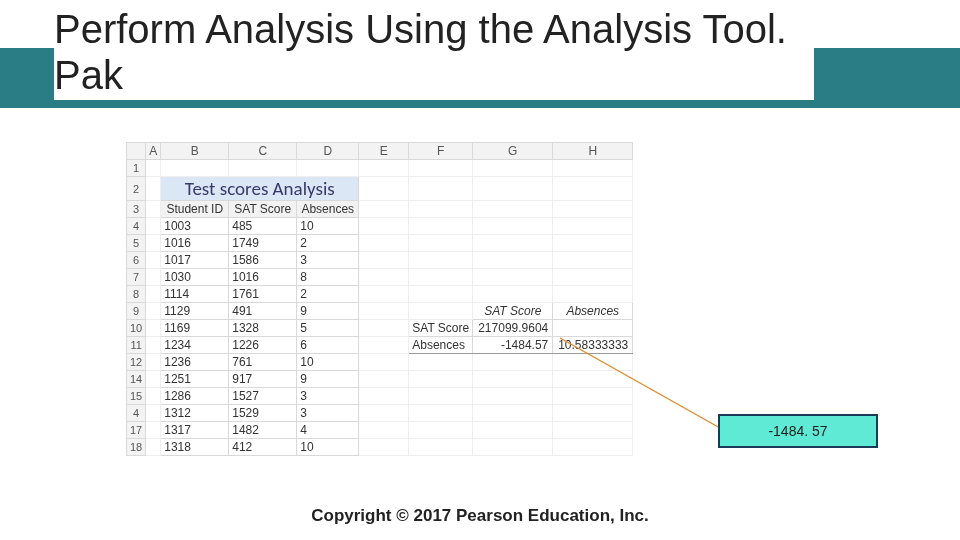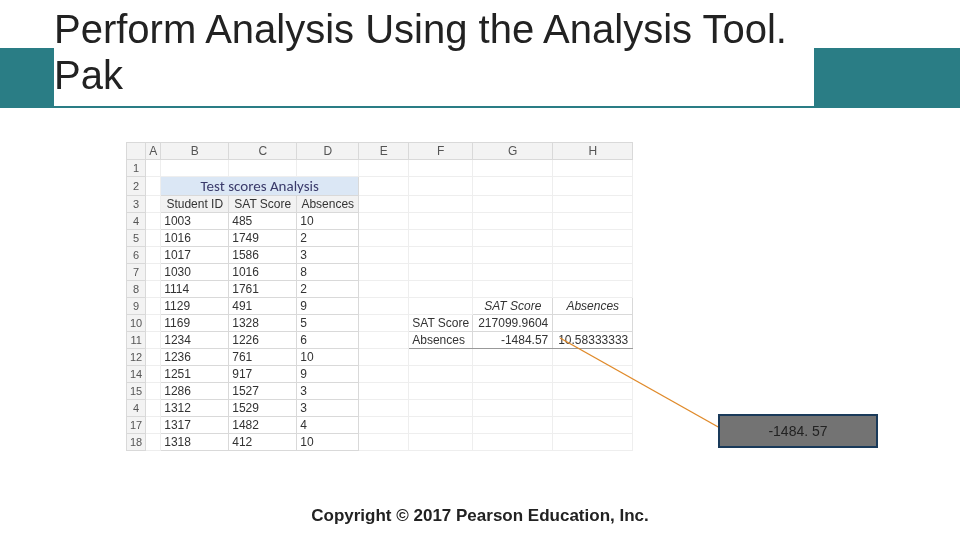--- a/index.html
+++ b/index.html
@@ -22,21 +22,21 @@
   .title {
     position: absolute;
     left: 54px; top: 6px;
     width: 760px;
     font-size: 40px;
     font-family: Arial, sans-serif;
     color: #222;
     z-index: 1;
     line-height: 1.15;
     background: #fff;
-    padding-bottom: 8px;
+    padding-bottom: 2px;
   }
   .sheet {
     position: absolute;
     left: 126px; top: 142px;
     width: 600px;
     background: #fff;
     z-index: 2;
   }
   table.grid {
     border-collapse: collapse;
@@ -70,39 +70,39 @@
   .wD { width: 62px; }
   .wE { width: 50px; }
   .wF { width: 64px; }
   .wG { width: 80px; }
   .wH { width: 80px; }
   .merged-title {
     background: #dbe7f5;
     color: #3a3a6a;
     font-weight: normal;
     text-align: center;
-    font-size: 15px;
+    font-size: 19px;
     font-family: Calibri, Arial, sans-serif;
     margin-left: 24px;
   }
   .hdr-cell {
     background: #f2f2f2;
     text-align: center;
     font-weight: normal;
   }
   .num { }
   .no-border { border: 1px solid #eee !important; }
   .ital { font-style: italic; text-align: center; }
   .rnum { text-align: right; padding-right: 4px !important; }
   .callout {
     position: absolute;
     left: 718px; top: 414px;
     width: 160px; height: 34px;
     border: 2px solid #1a3a5a;
-    background: #737373;
+    background: #5eead4;
     z-index: 3;
     display: flex;
     align-items: center;
     justify-content: center;
     font-size: 14px;
     color: #222;
   }
   svg.leader {
     position: absolute;
     left: 0; top: 0;

